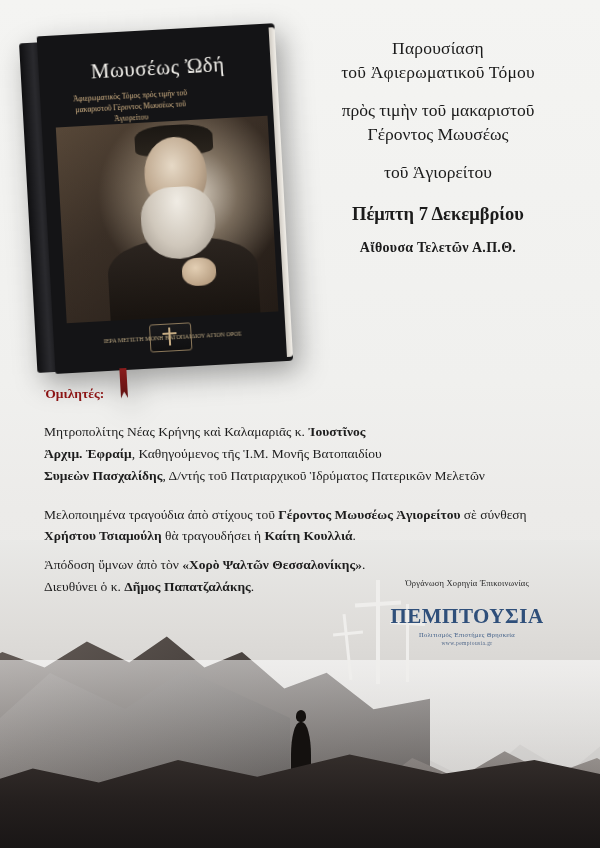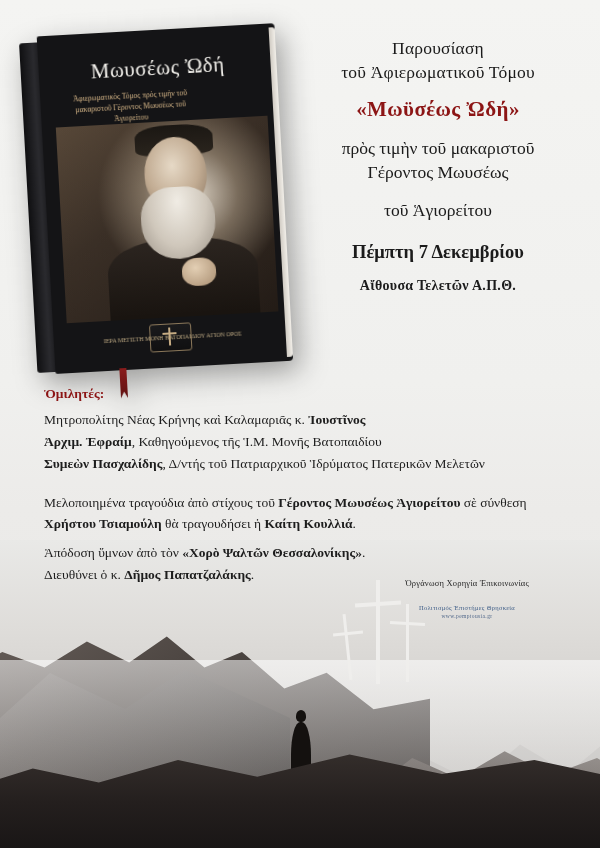--- a/index.html
+++ b/index.html
@@ -299,21 +299,21 @@
     position: absolute;
     left: 44px;
     top: 386px;
     width: 516px;
     color: #1d1d1d;
   }
   .speakers-label {
     color: #8c1515;
     font-weight: bold;
     font-size: 13.5px;
-    margin-bottom: 7px;
+    margin-bottom: 19px;
   }
   .speaker {
     font-size: 13.5px;
     line-height: 1.62;
   }
   .speaker .nm { font-weight: bold; }
   .para {
     font-size: 13.5px;
     line-height: 1.62;
     margin-top: 17px;
@@ -394,21 +394,20 @@
       <div class="book-emblem"></div>
       <div class="book-foot">ΙΕΡΑ ΜΕΓΙΣΤΗ ΜΟΝΗ ΒΑΤΟΠΑΙΔΙΟΥ ΑΓΙΟΝ ΟΡΟΣ</div>
     </div>
     <div class="book-edge"></div>
     <div class="bookmark"></div>
   </div>
 
   <div class="head-block">
     <div class="head-line">Παρουσίαση</div>
     <div class="head-line">τοῦ Ἀφιερωματικοῦ Τόμου</div>
-    <div class="head-title">«Μωϋσέως Ὠδή»</div>
     <div class="head-honour">πρὸς τιμὴν τοῦ μακαριστοῦ</div>
     <div class="head-honour" style="margin-top:0">Γέροντος Μωυσέως</div>
     <div class="head-honour" style="margin-top:13px">τοῦ Ἁγιορείτου</div>
     <div class="head-when">Πέμπτη 7 Δεκεμβρίου</div>
     <div class="head-where">Αἴθουσα Τελετῶν Α.Π.Θ.</div>
   </div>
 
   <div class="body-block">
     <div class="speakers-label">Ὁμιλητές:</div>
 
@@ -428,17 +427,18 @@
 
     <div class="para para2">
       <span>Ἀπόδοση ὕμνων ἀπὸ τὸν </span><span class="nm">«Χορὸ Ψαλτῶν Θεσσαλονίκης»</span><span>.</span>
       <br>
       <span>Διευθύνει ὁ κ. </span><span class="nm">Δῆμος Παπατζαλάκης</span><span>.</span>
     </div>
   </div>
 
   <div class="sponsor">
     <div class="sponsor-label">Ὀργάνωση Χορηγία Ἐπικοινωνίας</div>
+    <div class="sponsor-logo">ΠΕΜΠΤΟΥΣΙΑ</div>
     <div class="sponsor-tag">Πολιτισμός Ἐπιστῆμες Θρησκεία</div>
     <div class="sponsor-url">www.pemptousia.gr</div>
   </div>
 
 </div>
 
 </body></html>

